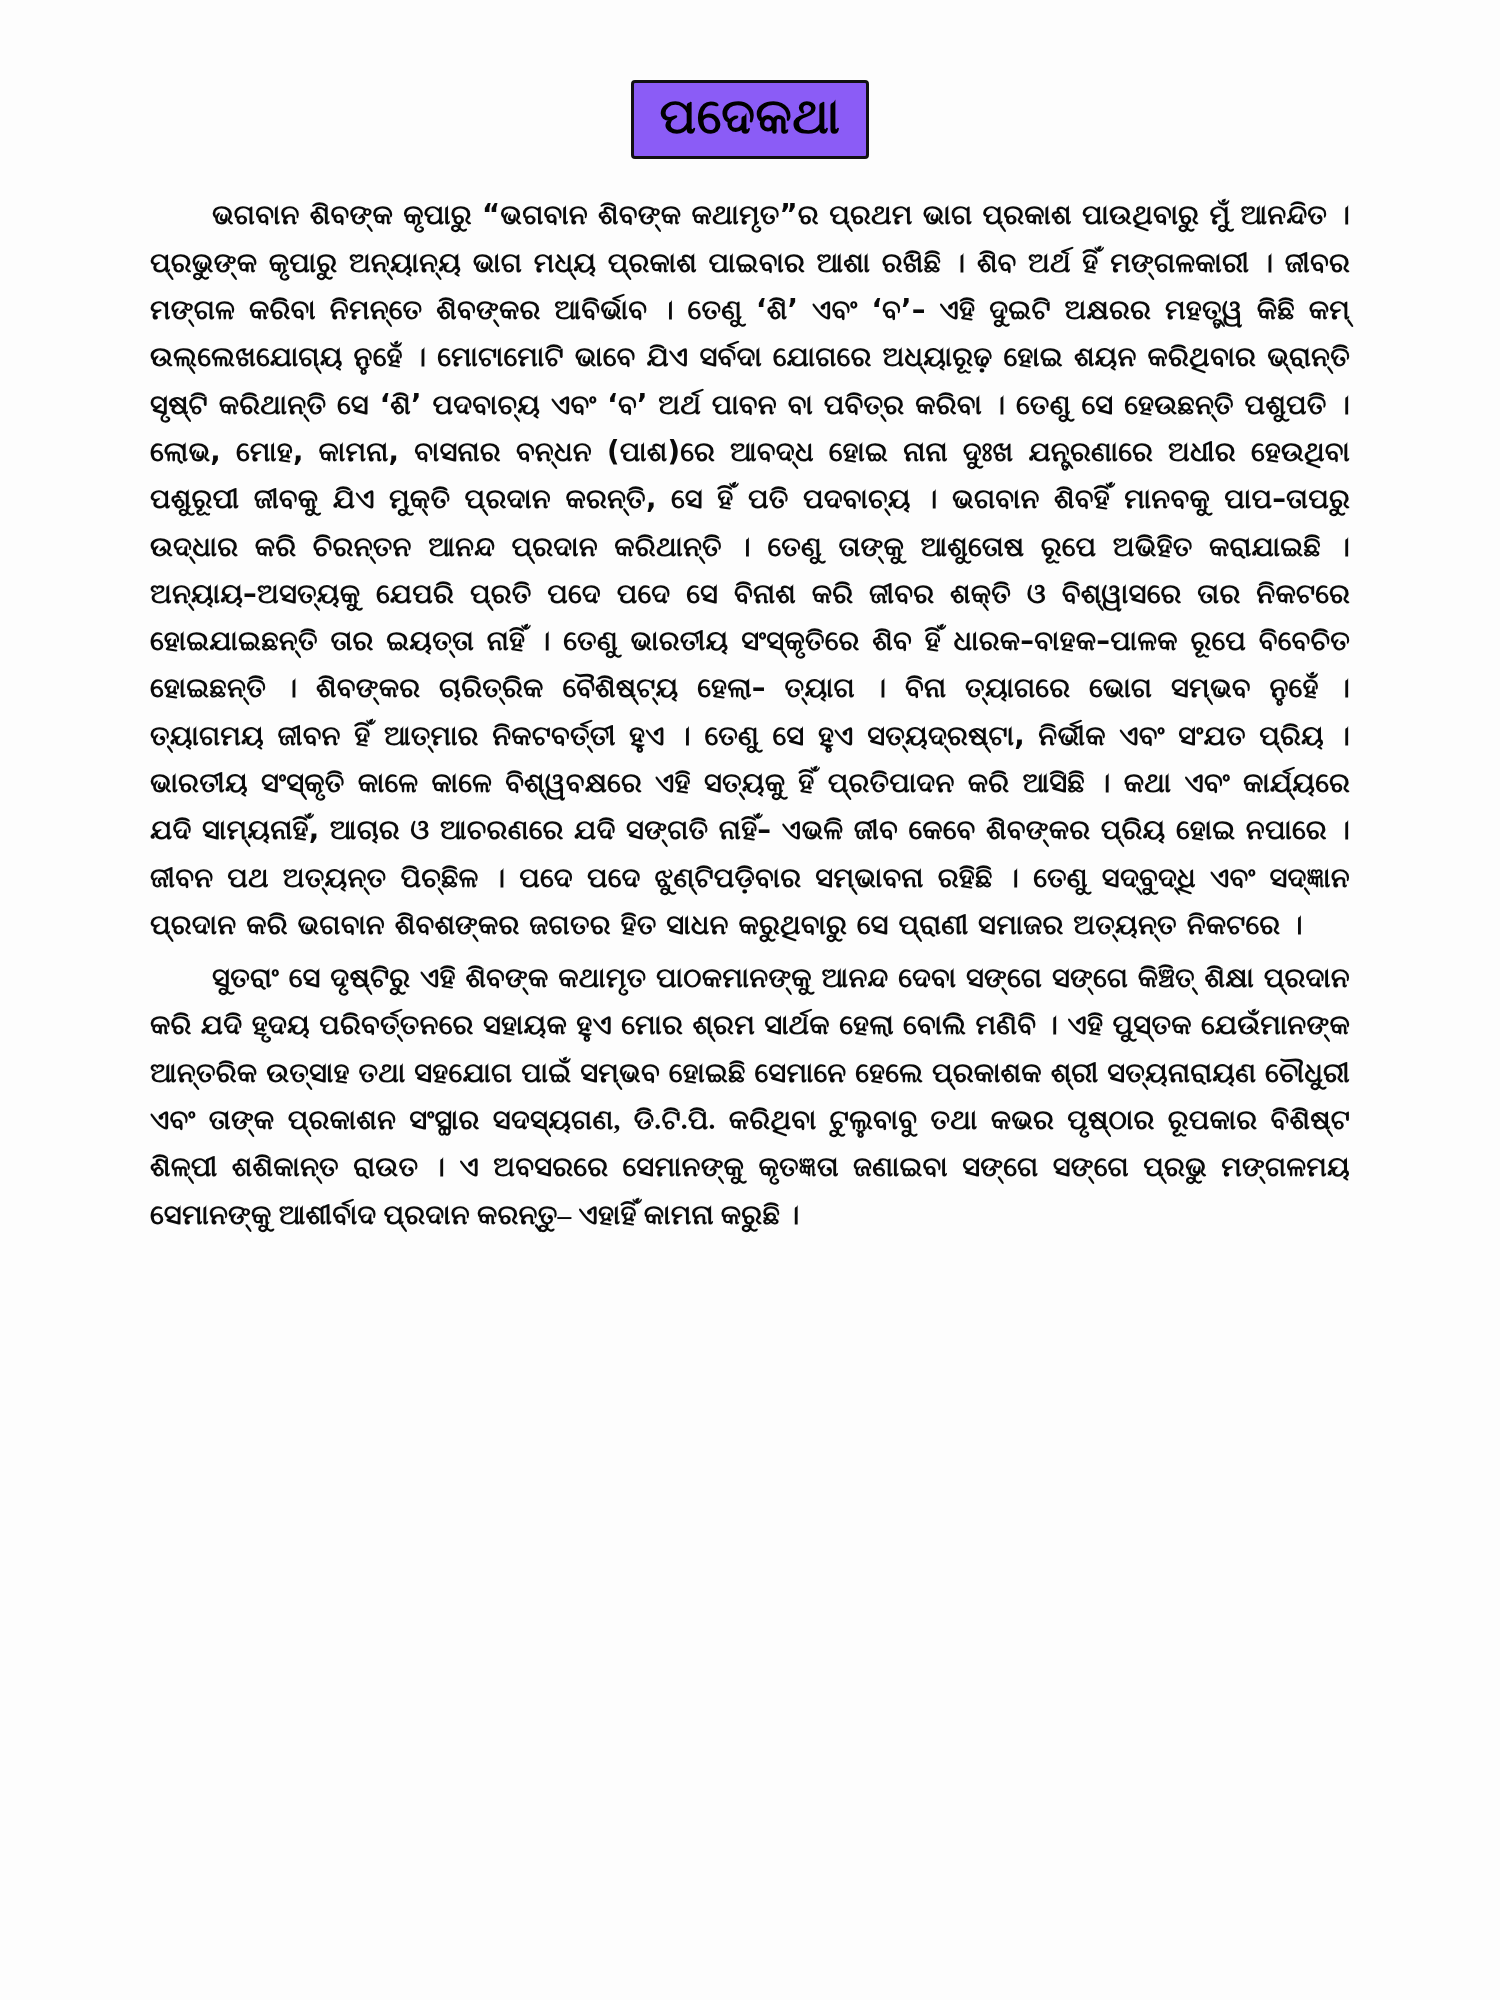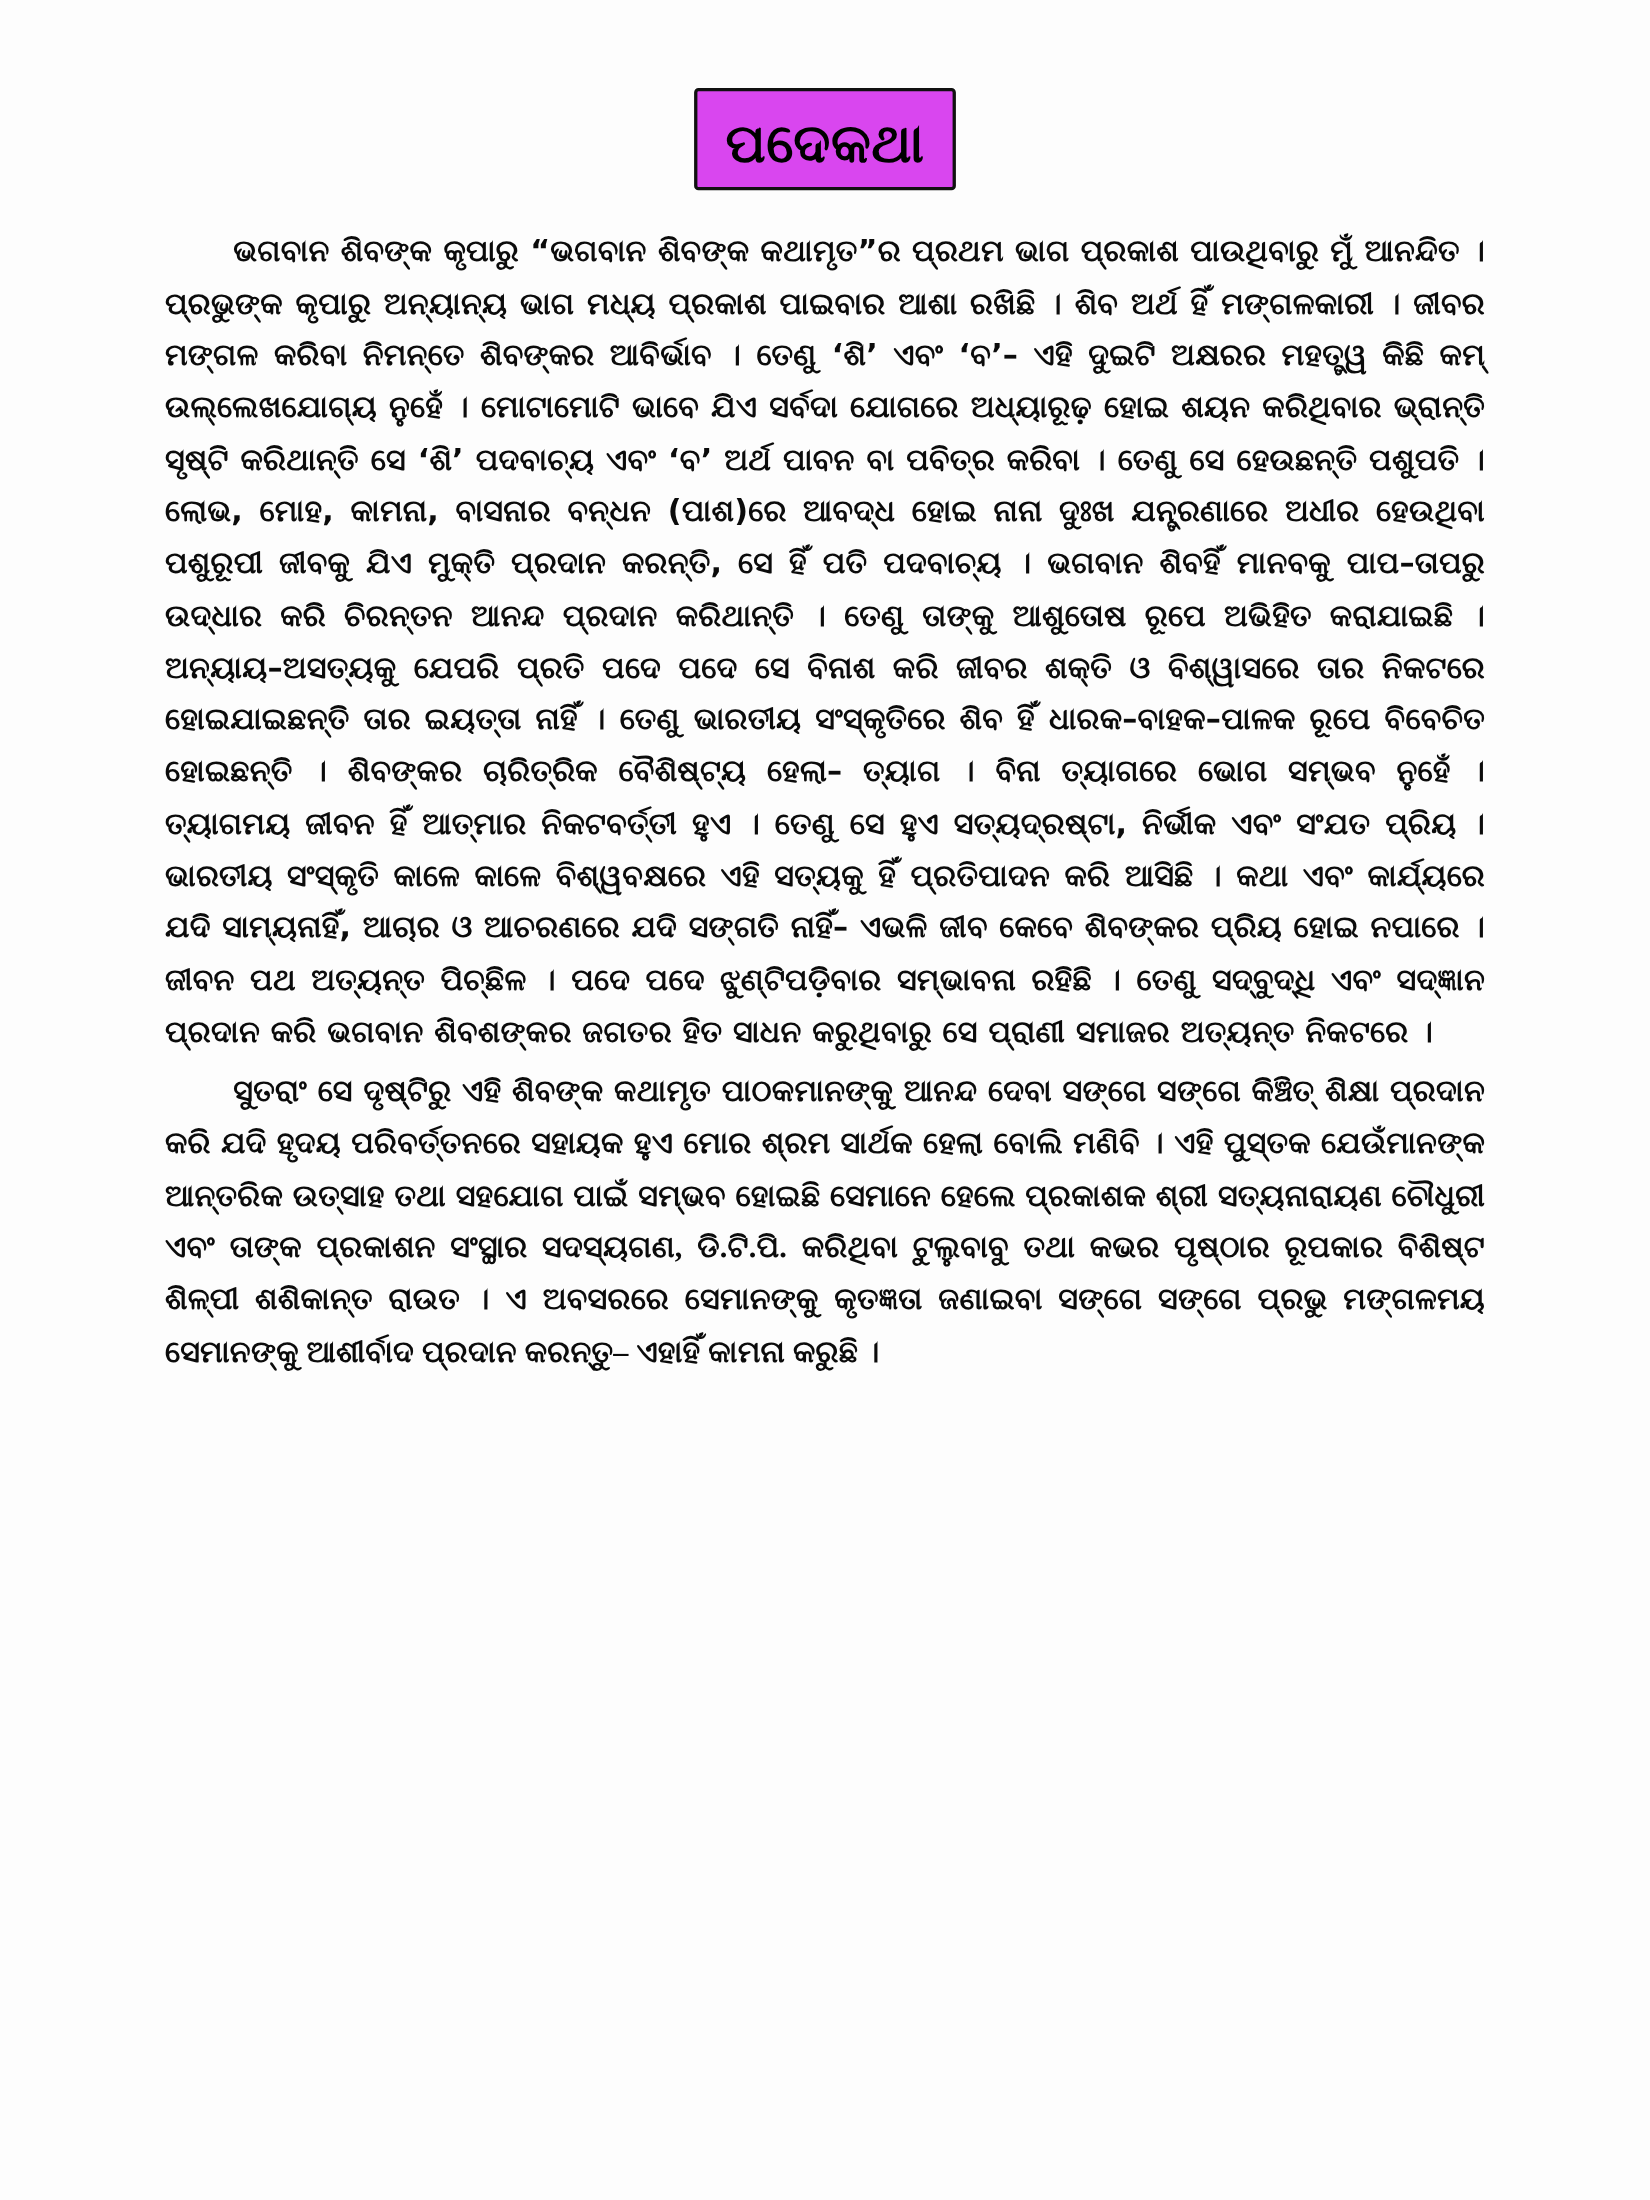--- a/index.html
+++ b/index.html
@@ -24,22 +24,22 @@
   }
   .title-wrap {
     display: flex;
     justify-content: center;
     margin-top: 10px;
     margin-bottom: 30px;
   }
   .title-box {
     border: 3px solid #111;
     border-radius: 4px;
-    padding: 22px 26px 14px 26px;
-    background: #d946ef;
+    padding: 8px 26px 14px 26px;
+    background: #8b5cf6;
   }
   .title-text {
     font-size: 49px;
     font-weight: 700;
     line-height: 1.05;
     letter-spacing: 0.5px;
     color: #000;
     white-space: nowrap;
   }
   .body-text {

